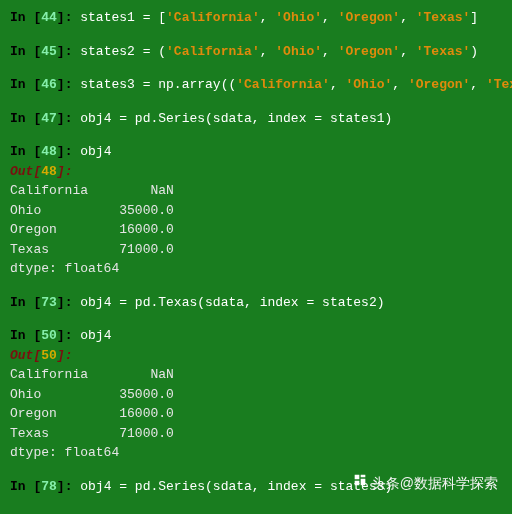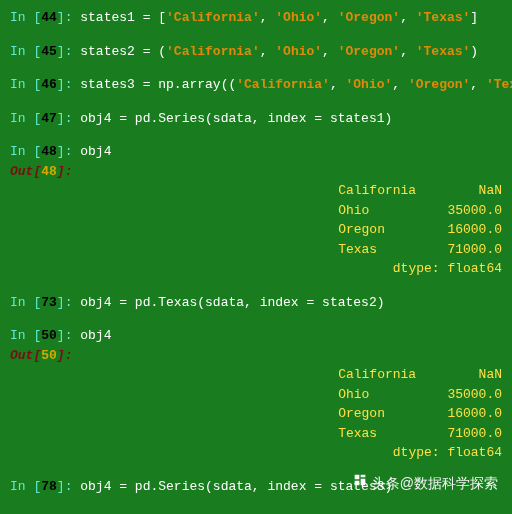--- a/index.html
+++ b/index.html
@@ -10,27 +10,27 @@
     font-size: 13px;
     line-height: 1.5;
     color: #e6e6e6;
     width: 512px;
     height: 514px;
     box-sizing: border-box;
     position: relative;
     overflow: hidden;
   }
   .line { white-space: pre; }
-  .prompt-in   { color: #5eead4; font-weight: normal; }
+  .prompt-in   { color: #000000; font-weight: bold; }
   .prompt-out  { color: #7a0f0f; font-weight: bold; font-style: italic; }
-  .cyan-num    { color: #000000; font-weight: bold; margin-top: 48px; }
+  .cyan-num    { color: #86efac; font-weight: bold; margin-top: 48px; }
   .gold-num    { color: #d6a900; font-weight: bold; }
   .code-txt    { color: #ffffff; font-weight: normal; }
   .str         { color: #e08a0c; font-weight: bold; text-align: center; }
-  .out-txt     { color: #fde047; text-align: right; }
+  .out-txt     { color: #e5e5e5; }
   .spacer      { height: 14px; }
   .watermark {
     position: absolute;
     bottom: 20px;
     right: 14px;
     color: #f5f5f5;
     font-family: Liberation Sans, sans-serif;
     font-size: 14px;
     display: flex;
     align-items: center;

